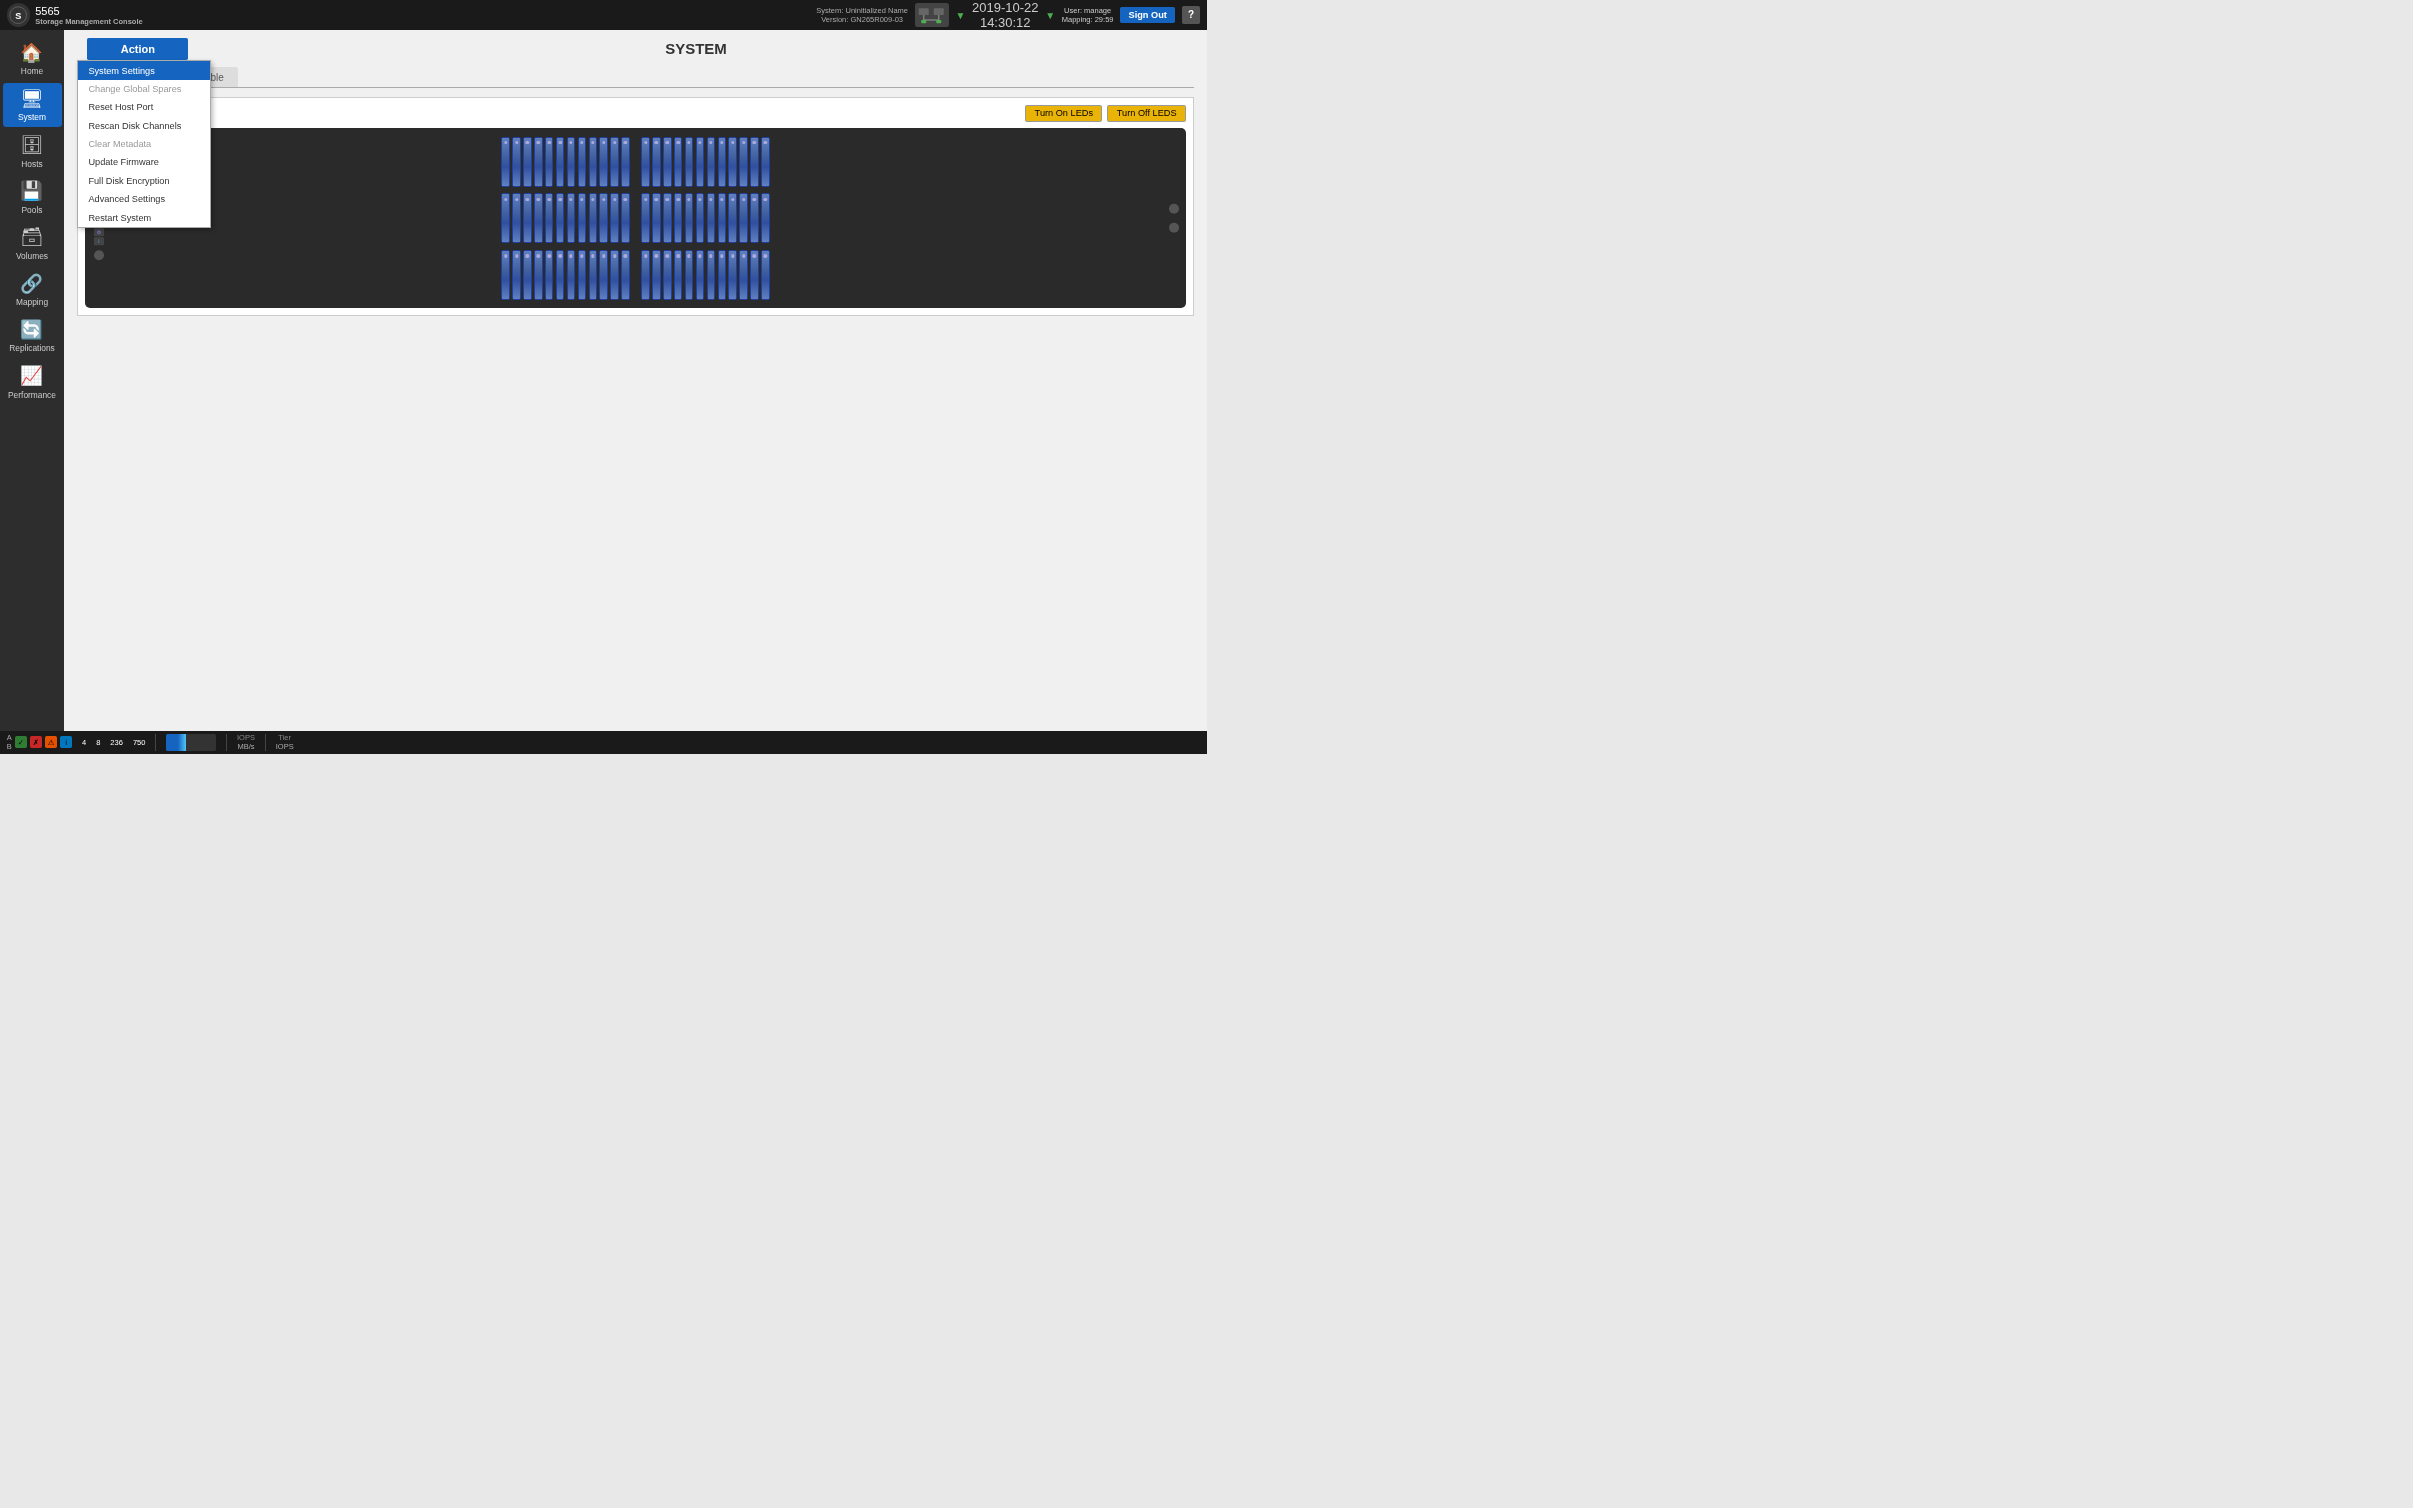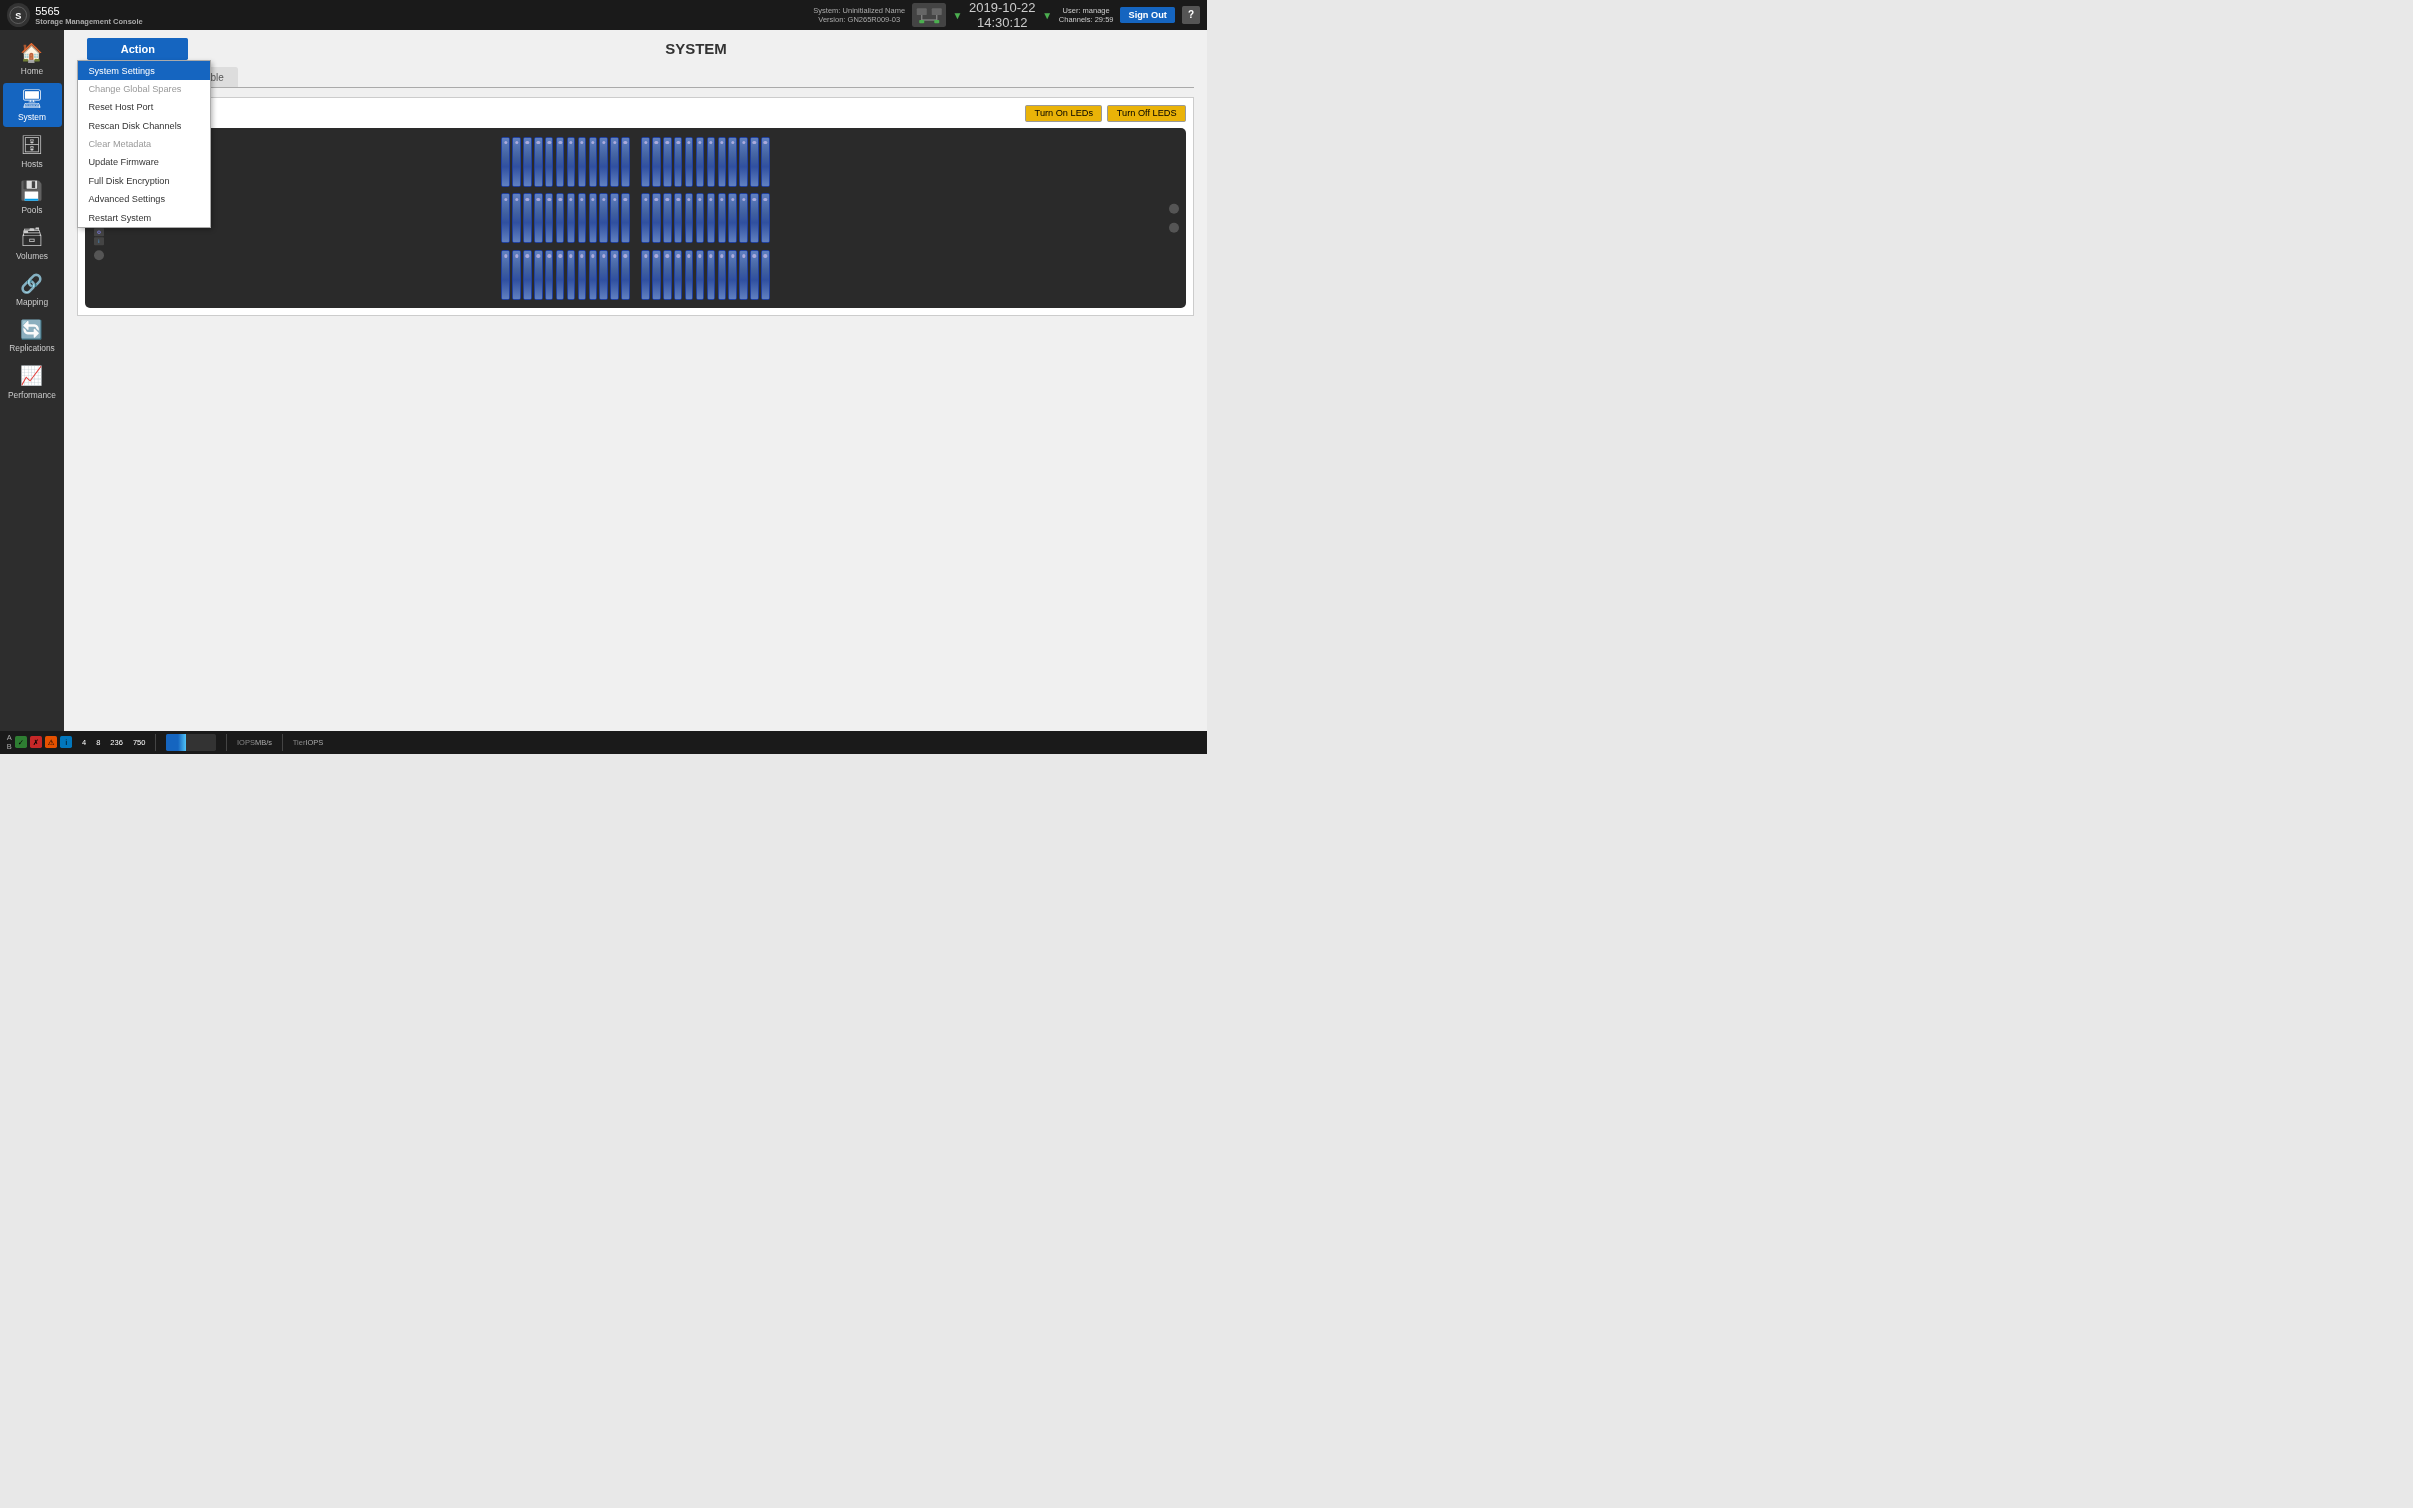--- a/index.html
+++ b/index.html
@@ -120,21 +120,21 @@
       height: 23.5px; background: #1a1a1a; display: flex; align-items: center;
       padding: 0 6.7px; gap: 10px;
     }
     .bottom-status-group { display: flex; align-items: center; gap: 3.4px; }
     .status-indicator { width: 11.7px; height: 11.7px; border-radius: 1.7px; display: flex; align-items: center; justify-content: center; font-size: 7.5px; }
     .status-green { background: #2e7d32; }
     .status-red { background: #c62828; }
     .bottom-label { color: #aaa; font-size: 7.5px; }
     .bottom-value { color: white; font-size: 7.5px; }
     .bottom-divider { width: 0.8px; height: 17px; background: #444; }
-    .bottom-metric { display: flex; flex-direction: row; align-items: center; color: #aaa; font-size: 7.5px; }
+    .bottom-metric { display: flex; flex-direction: column; align-items: center; color: #aaa; font-size: 7.5px; }
     .bottom-metric .label { color: #888; }
     .bottom-mini-chart { width: 50px; height: 17px; background: #333; border-radius: 1.7px; overflow: hidden; }
     .bottom-mini-chart-bar { height: 100%; background: linear-gradient(90deg, #1565c0 60%, #4fc3f7 100%); width: 40%; }
   </style>
 </head>
 <body>
 
 <div id="topbar">
   <div class="logo">
     <div class="seagate-icon">
@@ -165,21 +165,21 @@
     </svg>
   </div>
   <span class="download-icon">▼</span>
   <div class="datetime">
     <span>2019-10-22</span>
     <span>14:30:12</span>
   </div>
   <span class="download-icon">▼</span>
   <div class="user-info">
     <span><span>User:</span> <span>manage</span></span>
-    <span><span>Channels:</span> <span>29:59</span></span>
+    <span><span>Mapping:</span> <span>29:59</span></span>
   </div>
   <button class="sign-out-btn">Sign Out</button>
   <button class="help-btn">?</button>
 </div>
 
 <div id="main">
 
   <div id="sidebar">
   <div class="sidebar-item">
         <span class="icon">🏠</span>

